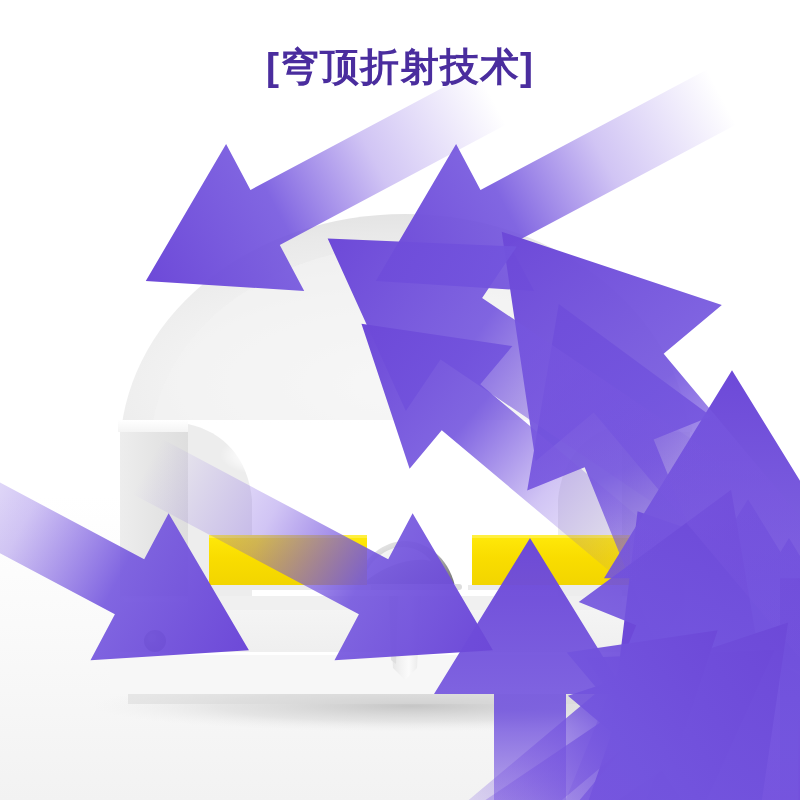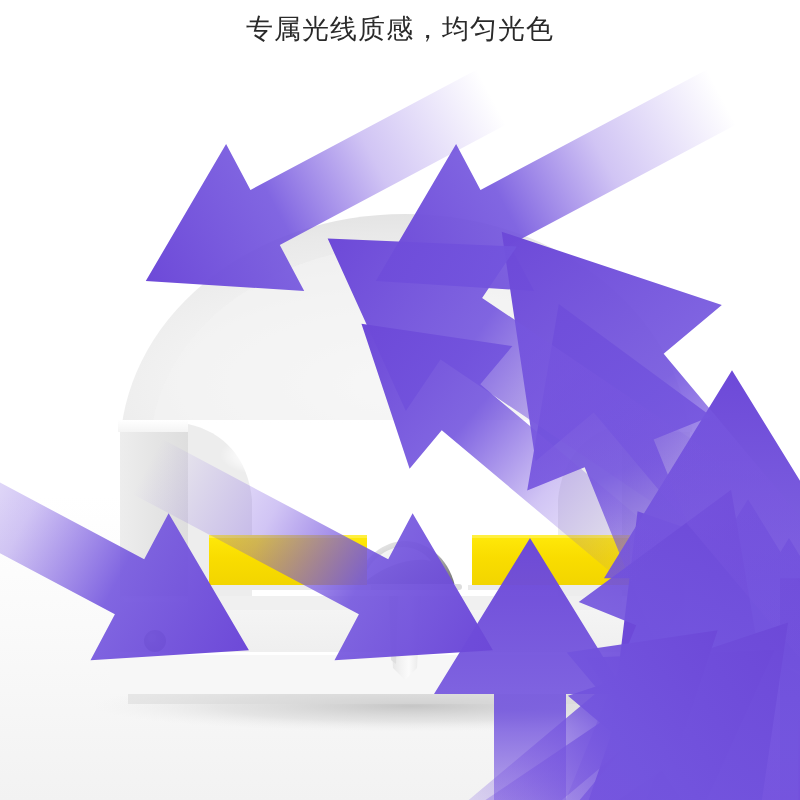--- a/index.html
+++ b/index.html
@@ -63,21 +63,21 @@
     width: 800px;
     height: 800px;
   }
 </style>
 </head>
 <body>
 
 <div id="poster">
 
   <div class="head-block">
-    <div class="subtitle">专属光线质感，均匀光色</div>
+    <div class="title">[穹顶折射技术]</div>
   </div>
 
   <div id="stage">
     <svg viewBox="0 0 800 800" xmlns="http://www.w3.org/2000/svg">
       <defs>
 
         <linearGradient id="gArrowUp" x1="0" y1="1" x2="0" y2="0">
           <stop offset="0%" stop-color="#7b58e0" stop-opacity="0"></stop>
           <stop offset="34%" stop-color="#7b58e0" stop-opacity="0.35"></stop>
           <stop offset="62%" stop-color="#7355de" stop-opacity="0.9"></stop>

